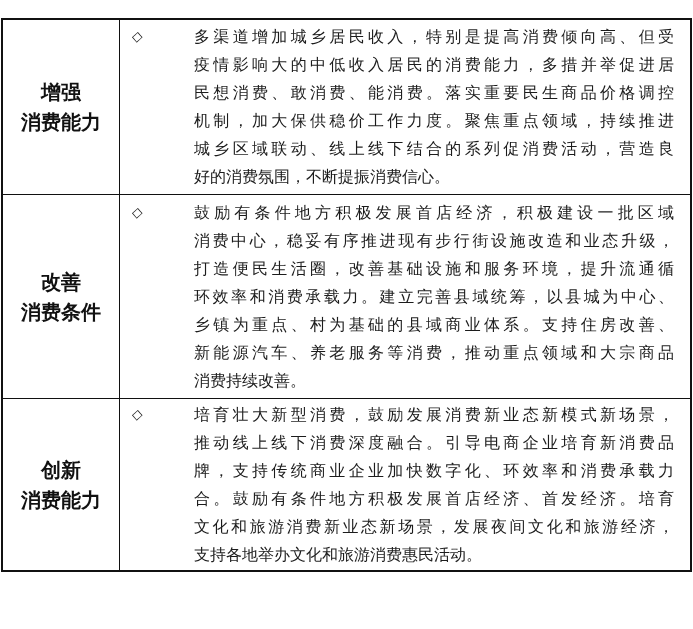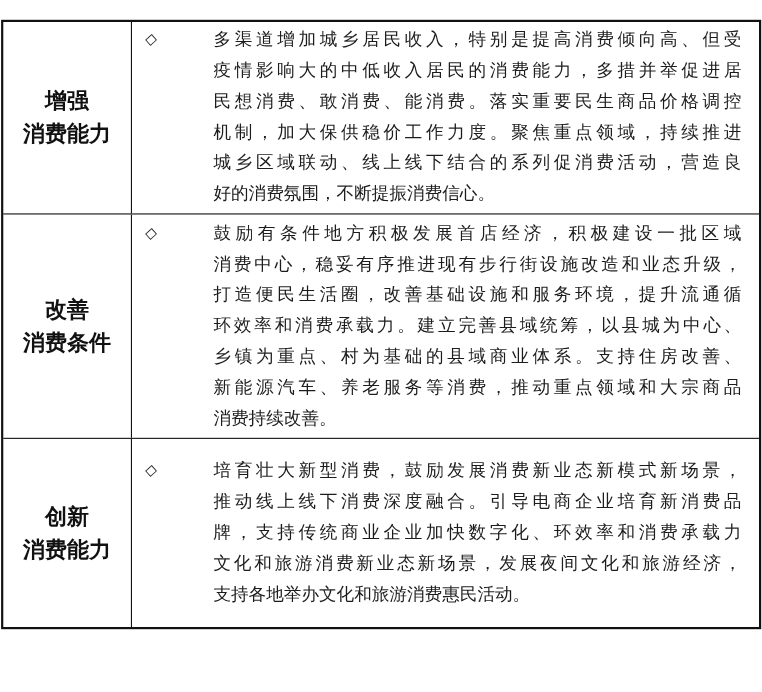--- a/index.html
+++ b/index.html
@@ -138,20 +138,21 @@
           <div>创新</div>
           <div>消费能力</div>
         </div>
         <div class="row-content">
           <div class="bullet-line">
             <span class="bullet">◇</span>
             <div class="text-block">
               <div class="jline">培育壮大新型消费，鼓励发展消费新业态新模式新场景，</div>
               <div class="jline">推动线上线下消费深度融合。引导电商企业培育新消费品</div>
               <div class="jline">牌，支持传统商业企业加快数字化、环效率和消费承载力</div>
+              <div class="jline">合。鼓励有条件地方积极发展首店经济、首发经济。培育</div>
               <div class="jline">文化和旅游消费新业态新场景，发展夜间文化和旅游经济，</div>
               <div class="jline last">支持各地举办文化和旅游消费惠民活动。</div>
             </div>
           </div>
         </div>
       </div>
     </div>
 </div>
 
 </body></html>

